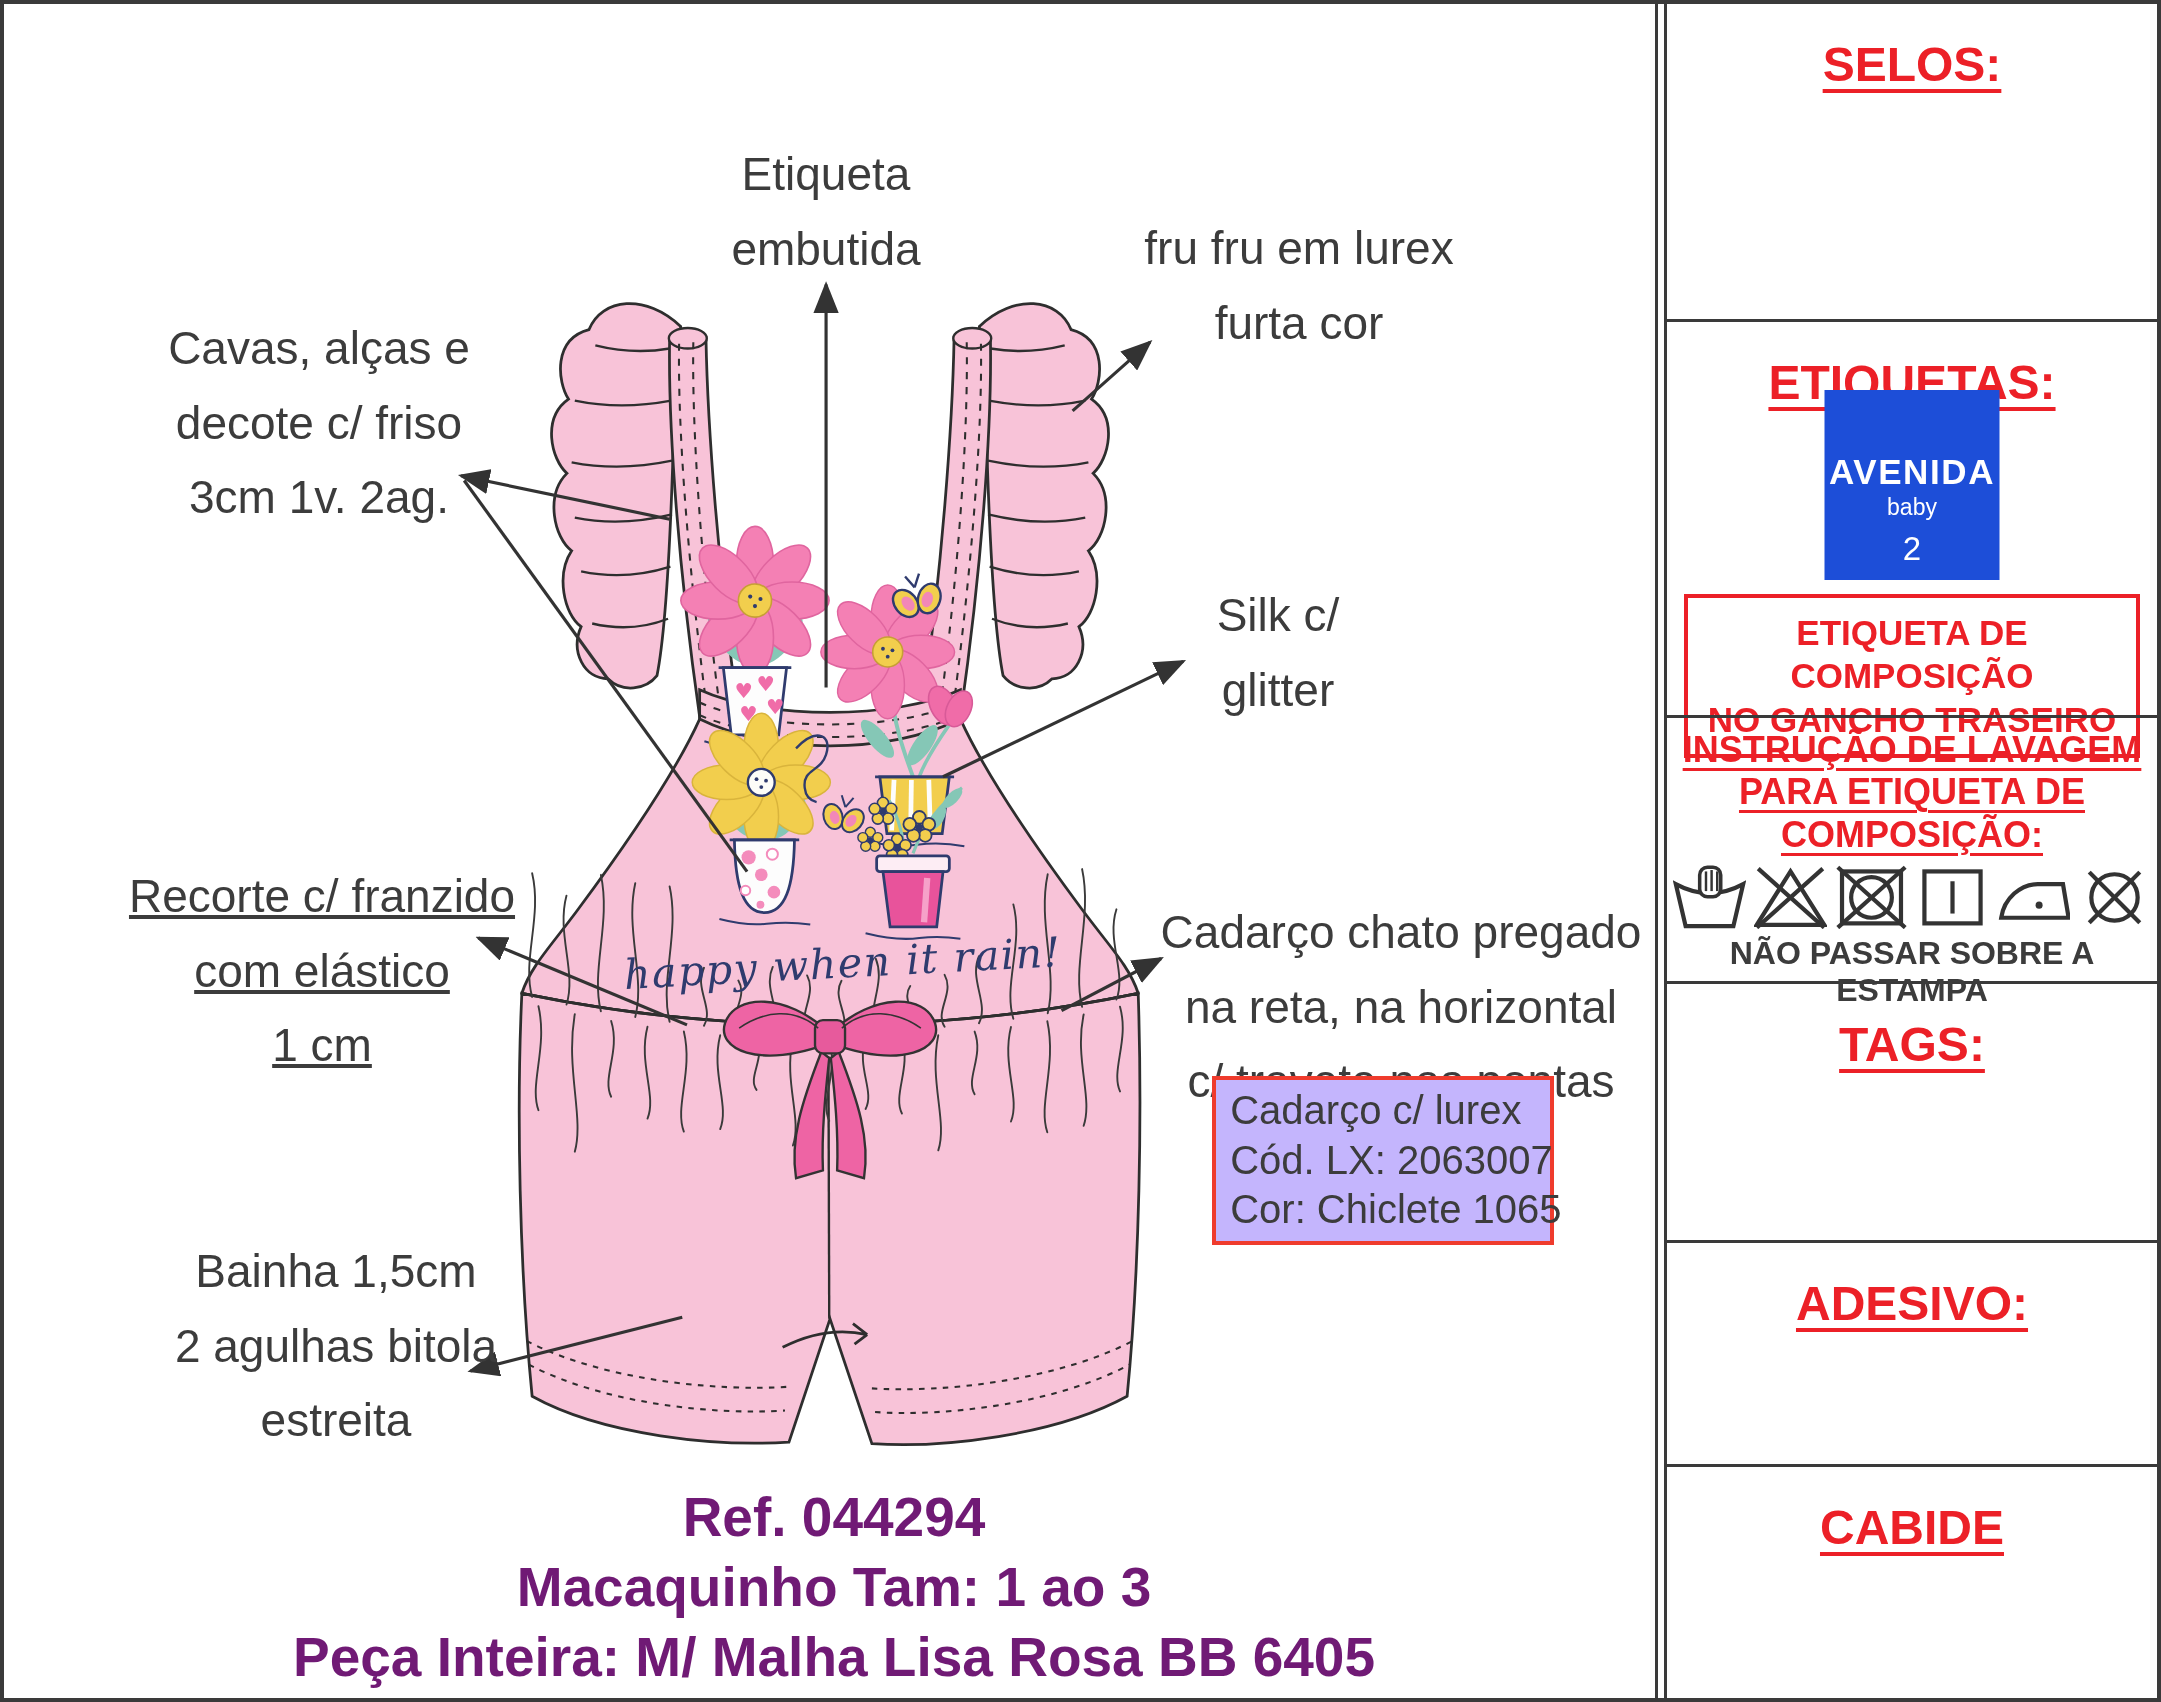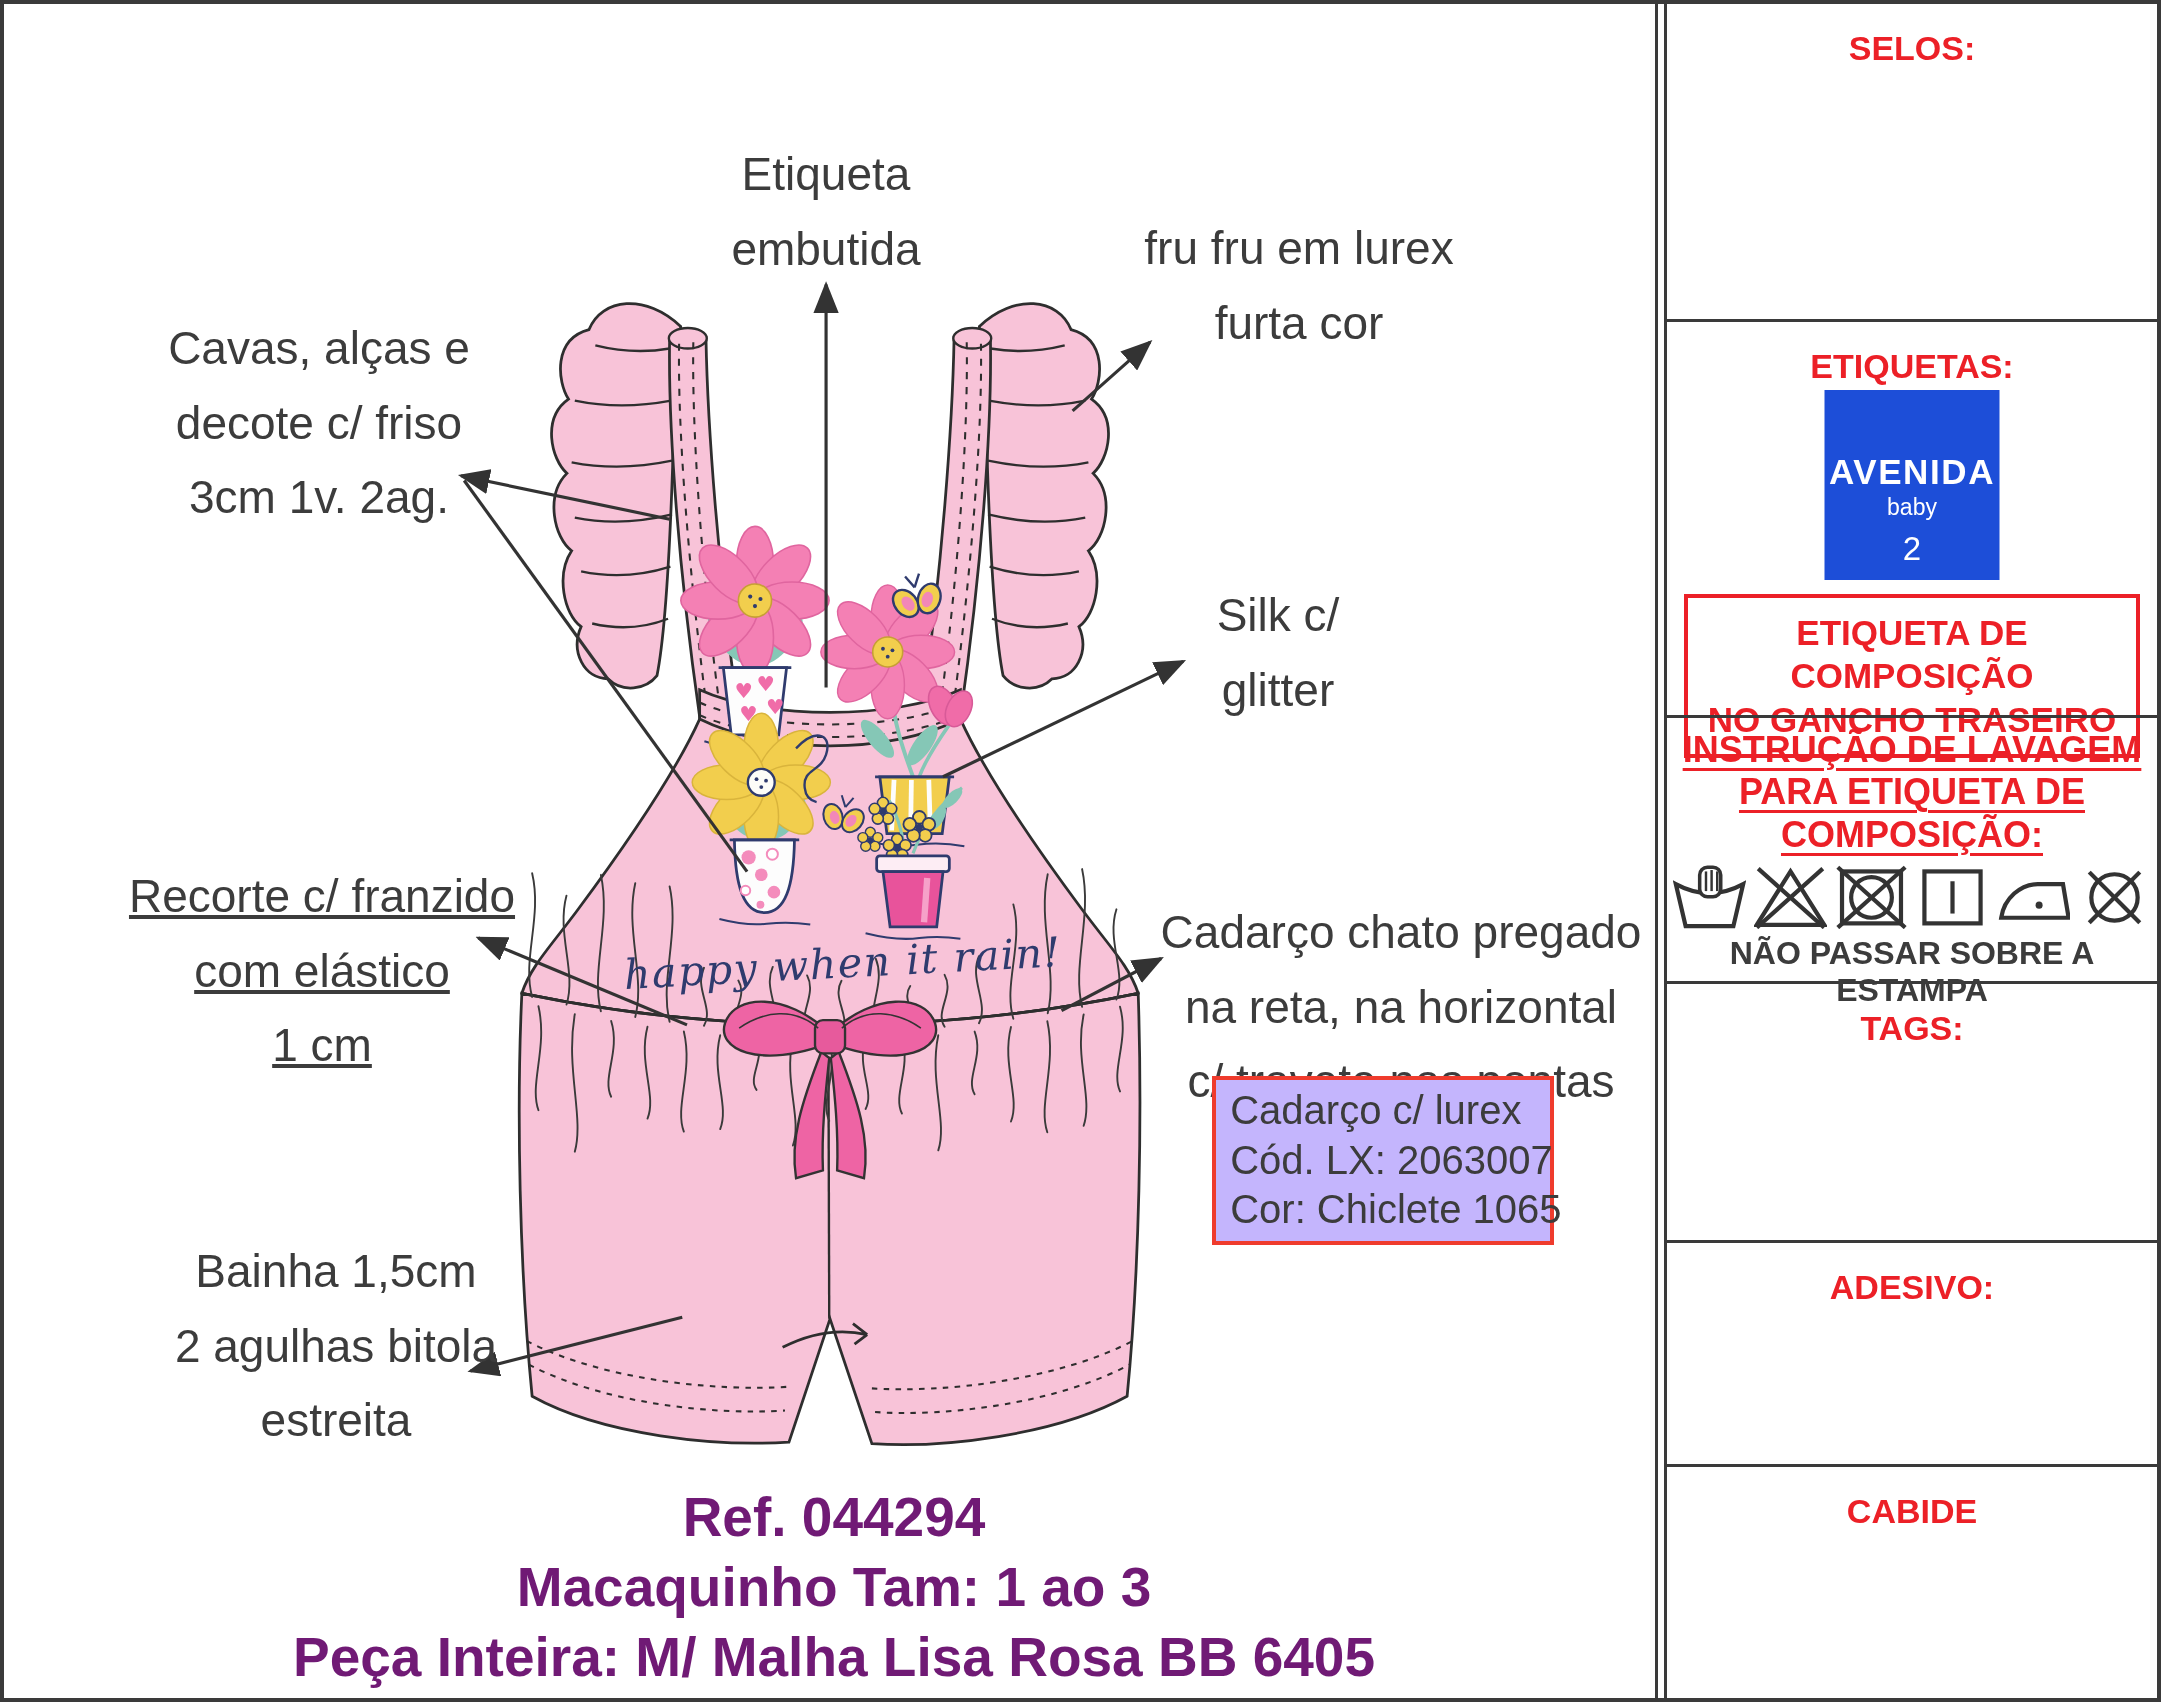--- a/index.html
+++ b/index.html
@@ -14,22 +14,22 @@
        text-align:center;font-weight:bold;font-size:55px;line-height:1.27;
        color:#701a75;white-space:nowrap;}
   .hl-box{position:absolute;left:1208px;top:1072px;width:342px;box-sizing:border-box;
        background:#c4b5fd;border:4px solid #EF3B2D;padding:6.3px 14.2px;
        font-size:40px;line-height:1.24;color:#3C3C3C;white-space:nowrap;}
   
   .vline{position:absolute;left:1651px;top:0;width:3.2px;height:100%;background:#3a3a3a;}
   .sidebar{position:absolute;left:1660px;right:0;top:0;bottom:0;border-left:3.2px solid #3a3a3a;}
   .side-section{position:absolute;left:0;right:0;}
   .side-section.bordered{border-top:3.2px solid #3a3a3a;}
-  .side-title{margin:4px;padding-top:20.5px;text-align:center;font-weight:bold;font-size:34px;
-       color:#EC2027;text-decoration-thickness:4px;
+  .side-title{margin:12px;padding-top:20.5px;text-align:center;font-weight:bold;font-size:48px;
+       color:#EC2027;text-decoration:underline;text-decoration-thickness:4px;
        text-underline-offset:8px;}
   .lav-title{margin:0;padding-top:11px;text-align:center;font-weight:bold;font-size:36px;
        line-height:1.18;color:#EC2027;}
   .lav-title span{text-decoration:underline;text-decoration-thickness:3.2px;
        text-underline-offset:6.3px;}
   .care-row{display:flex;justify-content:center;align-items:center;gap:8px;margin-top:6.3px;}
   .care-icon{width:73px;height:66px;}
   .warning{margin-top:6.3px;text-align:center;font-weight:bold;font-size:32px;color:#3C3C3C;}
   .avlabel{position:absolute;left:50%;transform:translateX(-50%);top:68px;width:175px;
        height:190px;background:#1d4ed8;color:#fff;text-align:center;}

